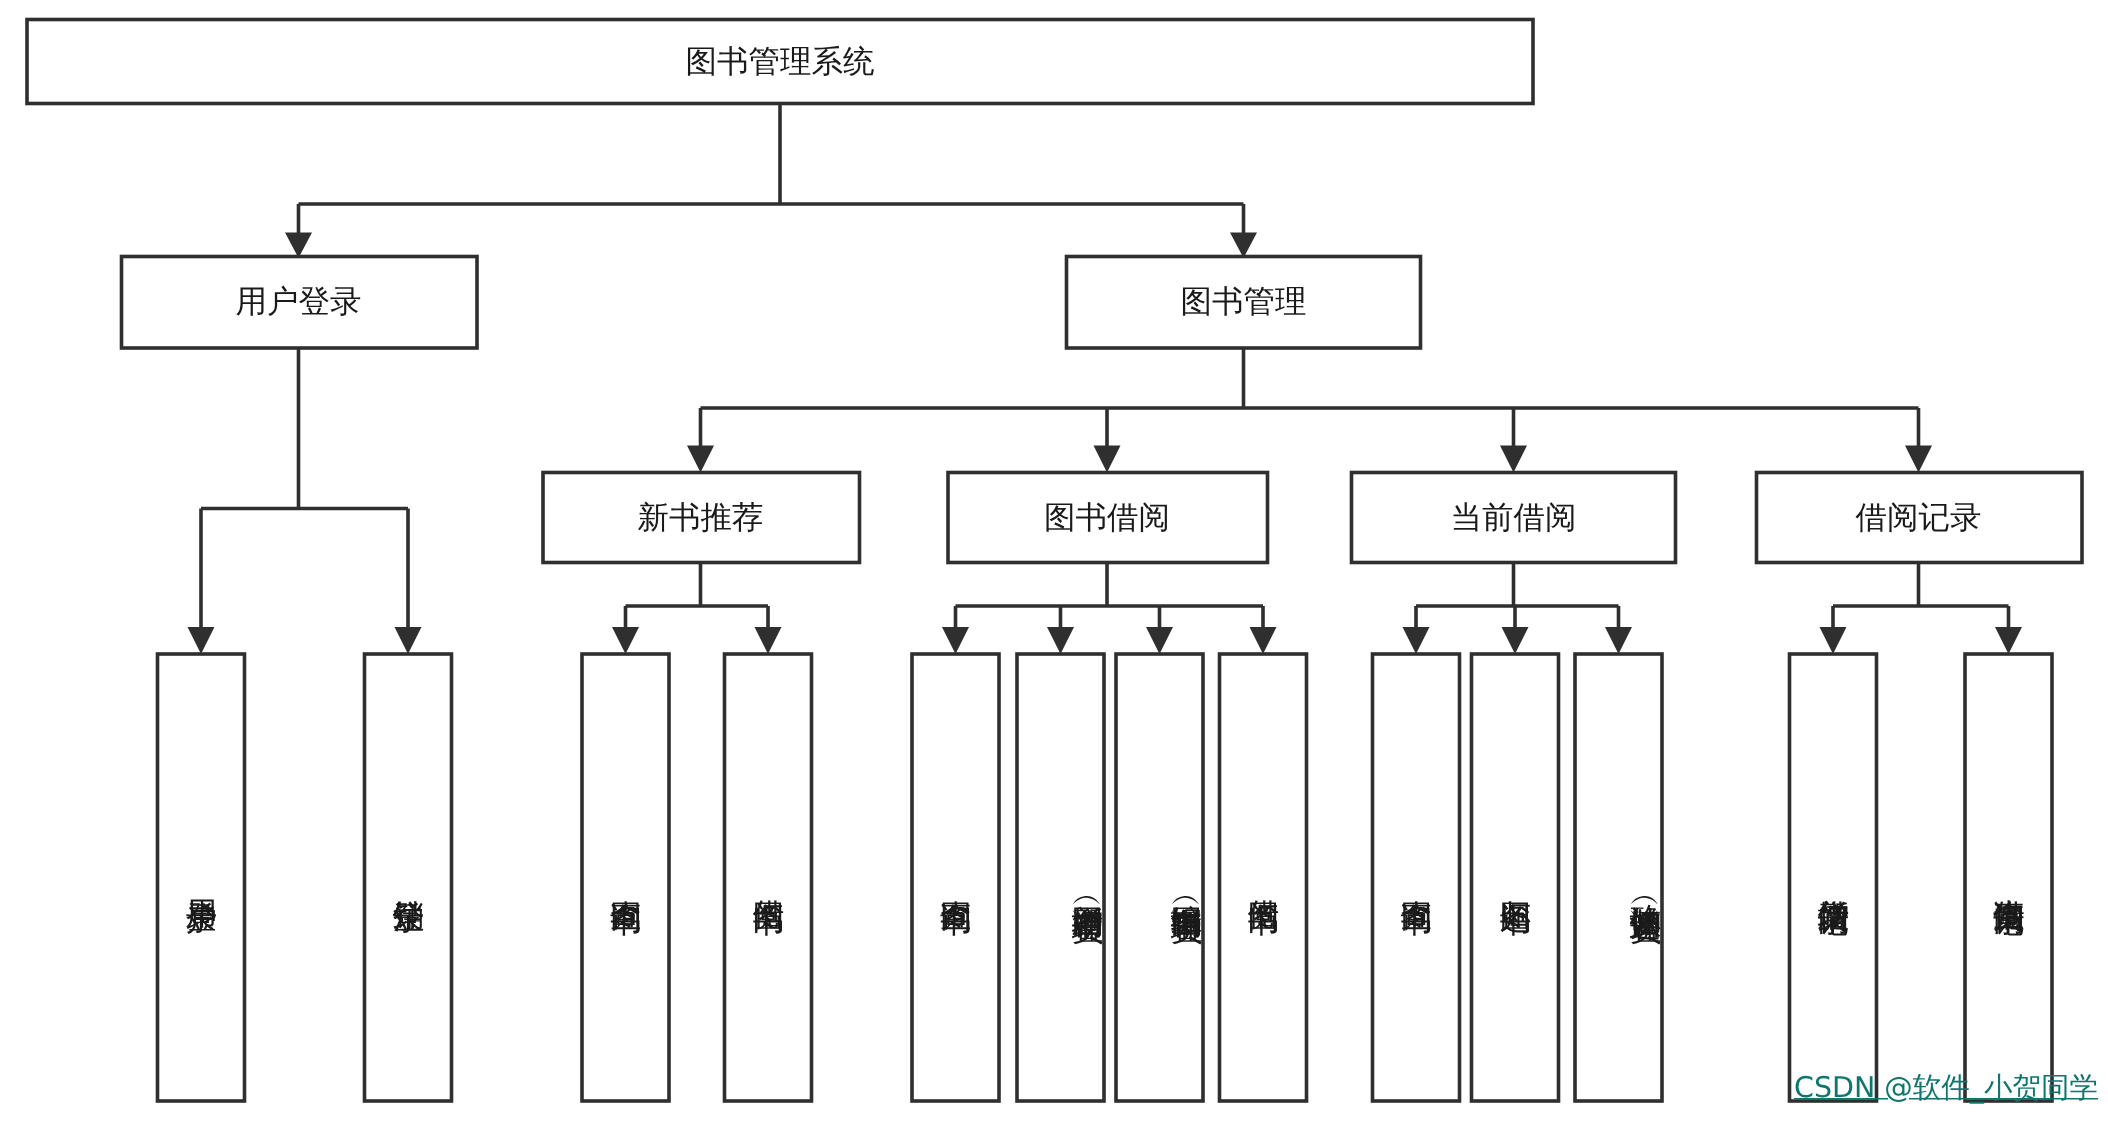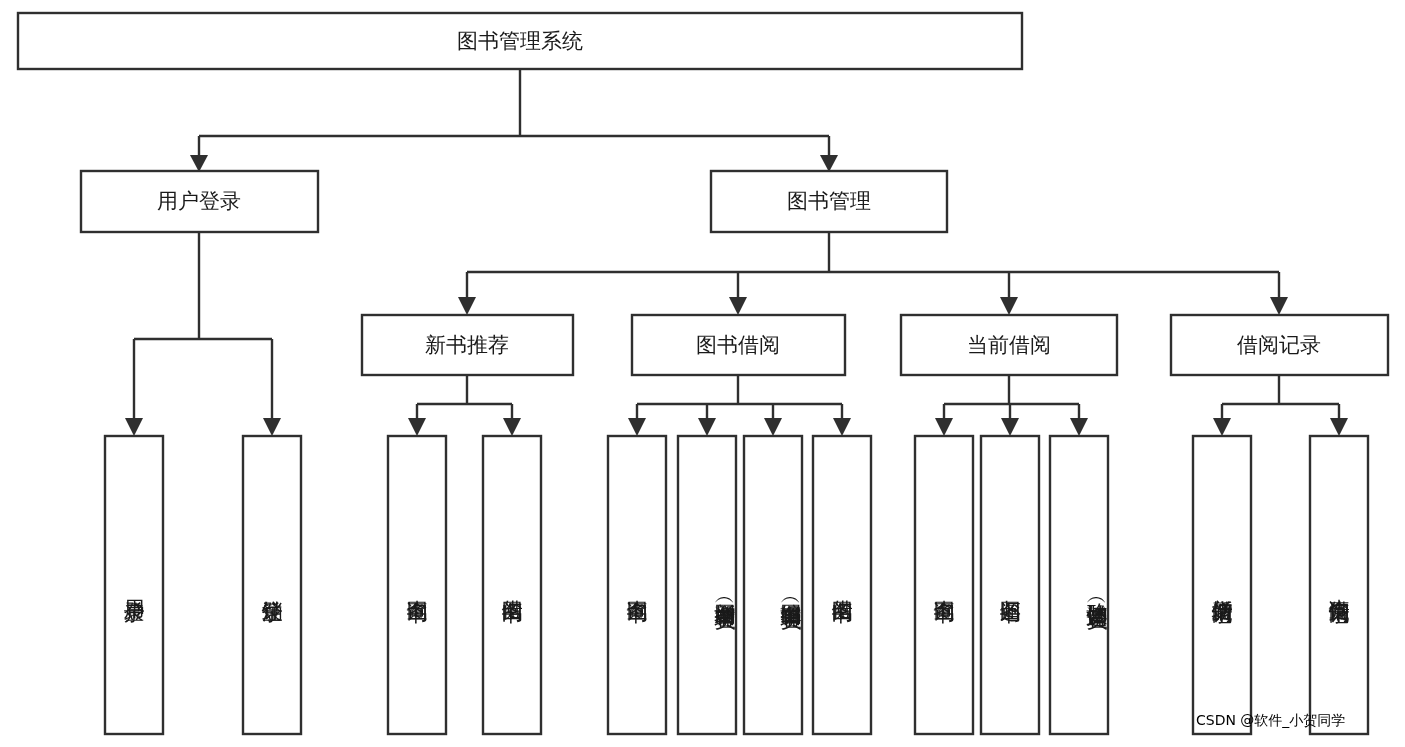--- a/index.html
+++ b/index.html
@@ -58,23 +58,24 @@
     line-height: 1.08;
     color: #1a1a1a;
     letter-spacing: 1px;
     white-space: nowrap;
     text-align: center;
     pointer-events: none;
   }
   .watermark {
     position: absolute;
     font-family: "DejaVu Sans", "Liberation Sans", sans-serif;
-    font-size: 14px;
-    color: #000000;
+    font-size: 19px;
+    color: #0f766e;
     white-space: nowrap;
+    text-decoration: underline;
   }
 </style>
 </head>
 <body>
 
 <div id="diagram-root">
 
   <svg id="flow" viewBox="0 0 1405 747">
     <defs></defs>
 

